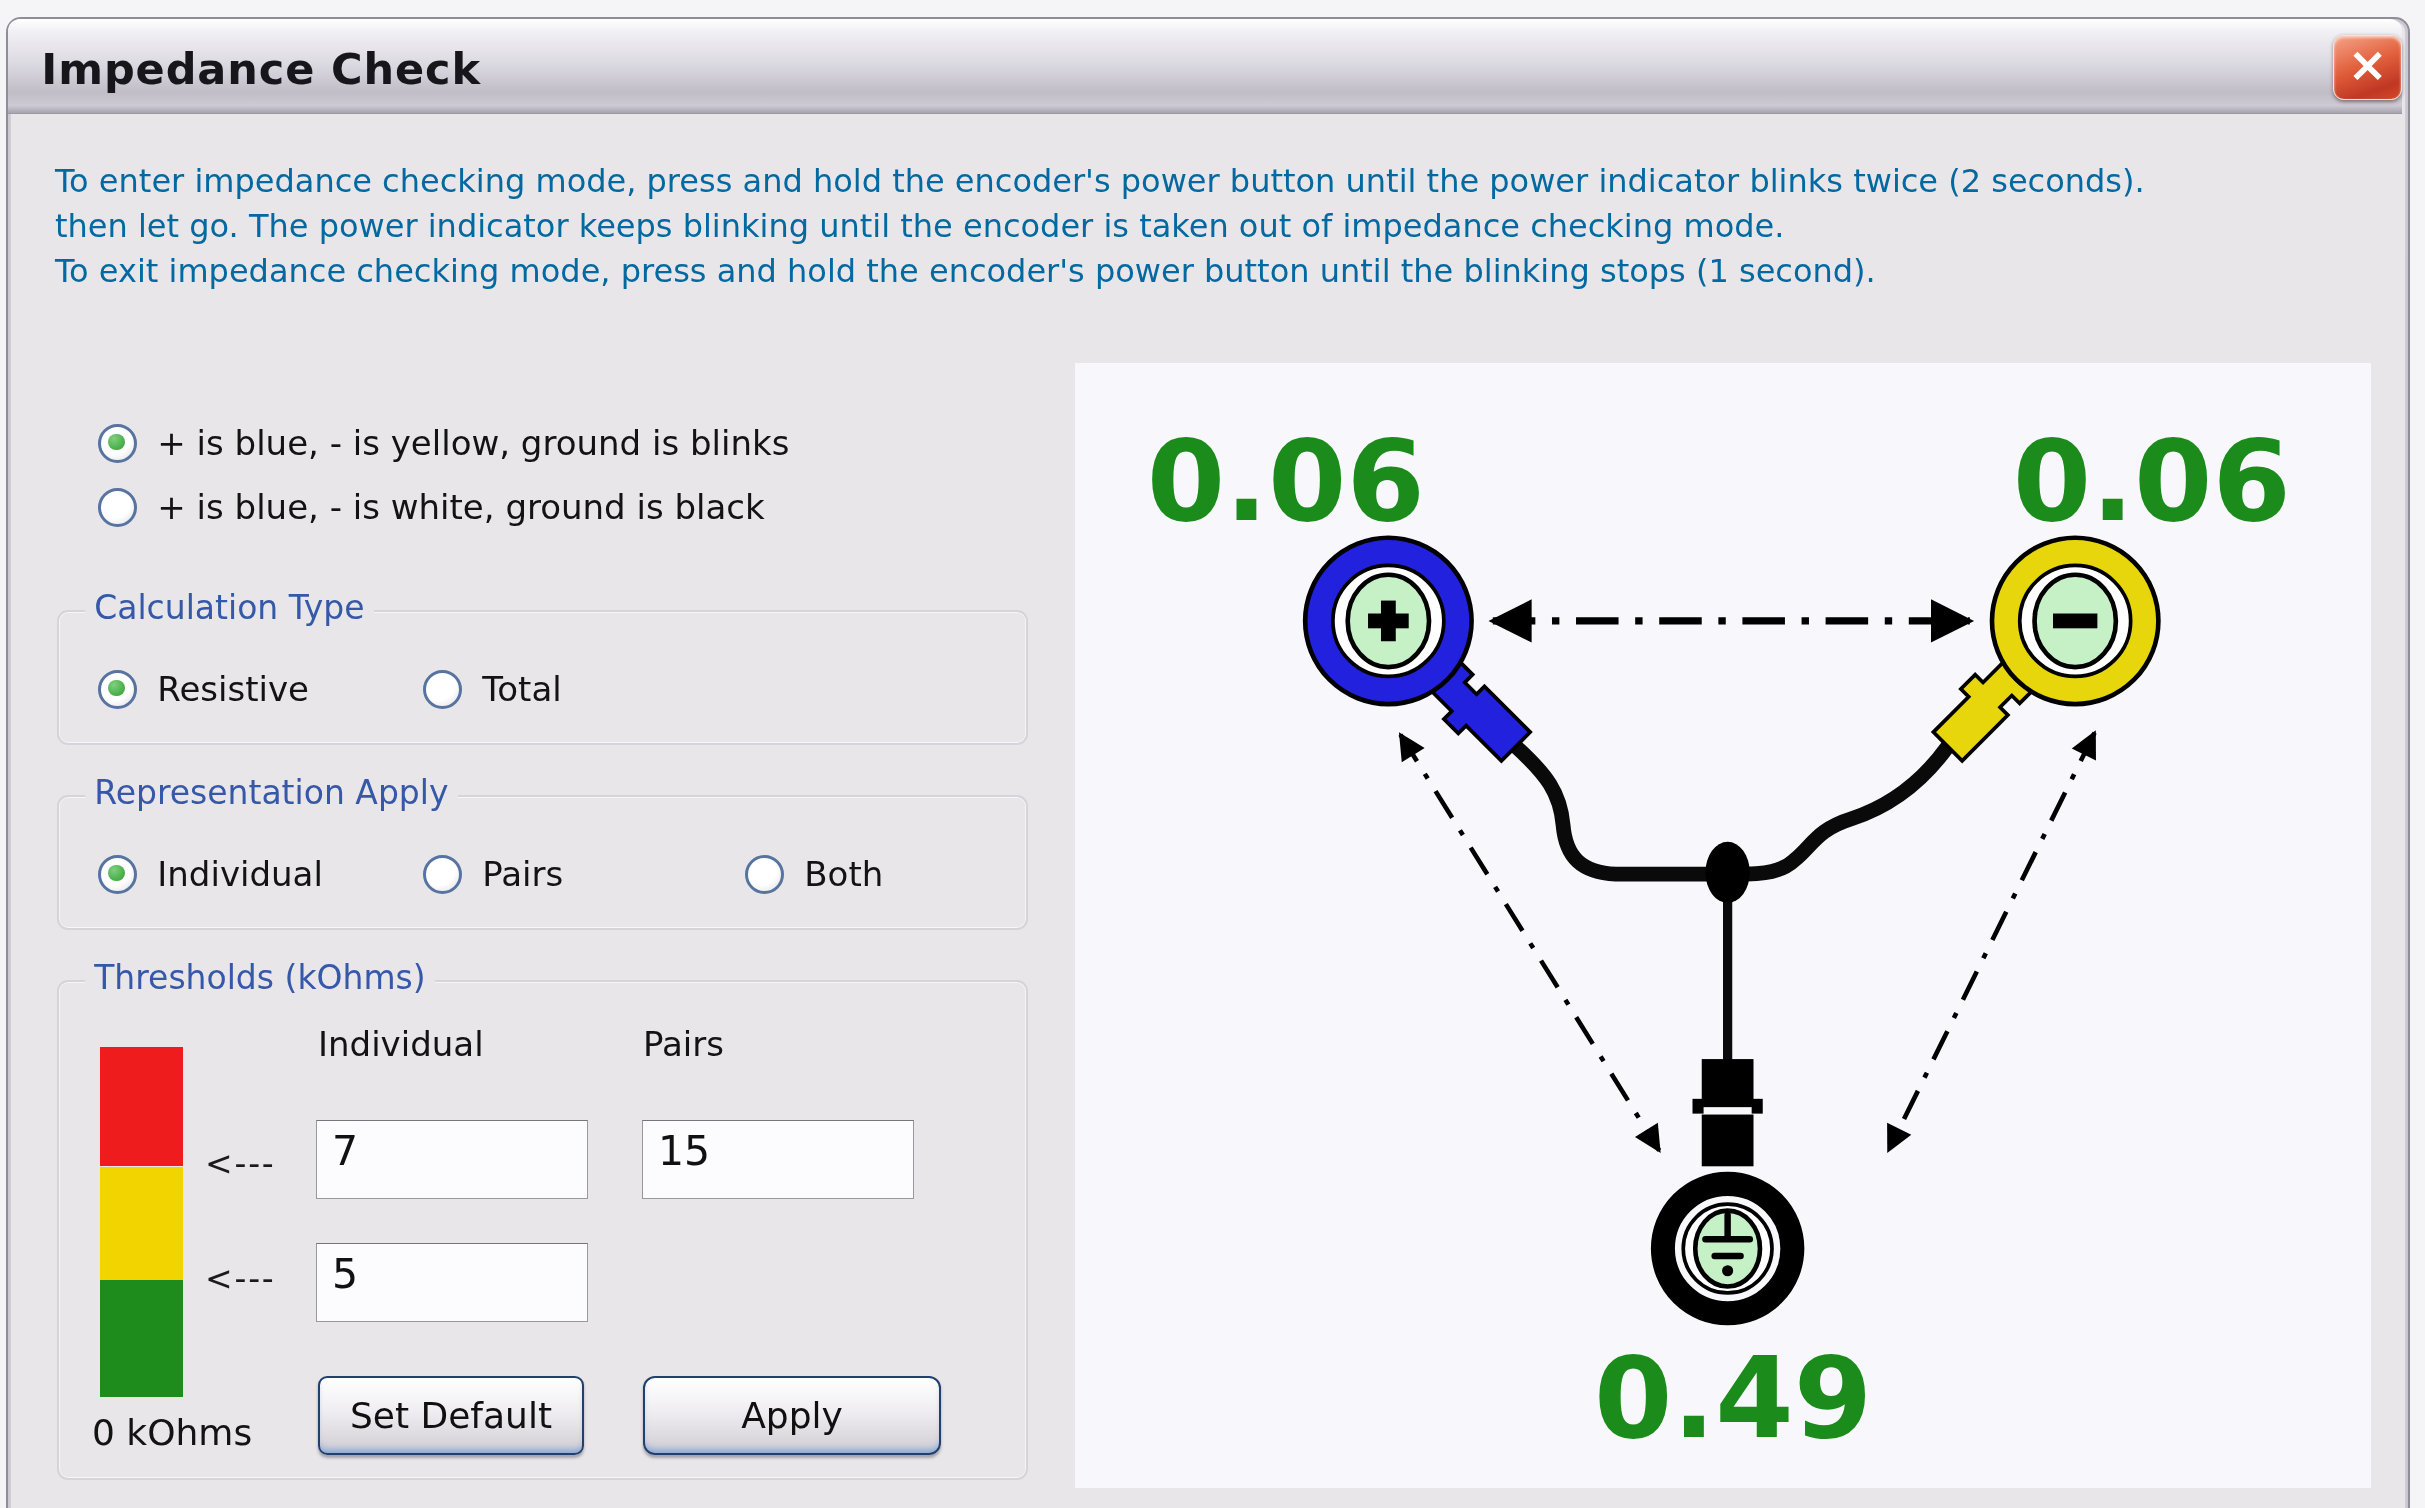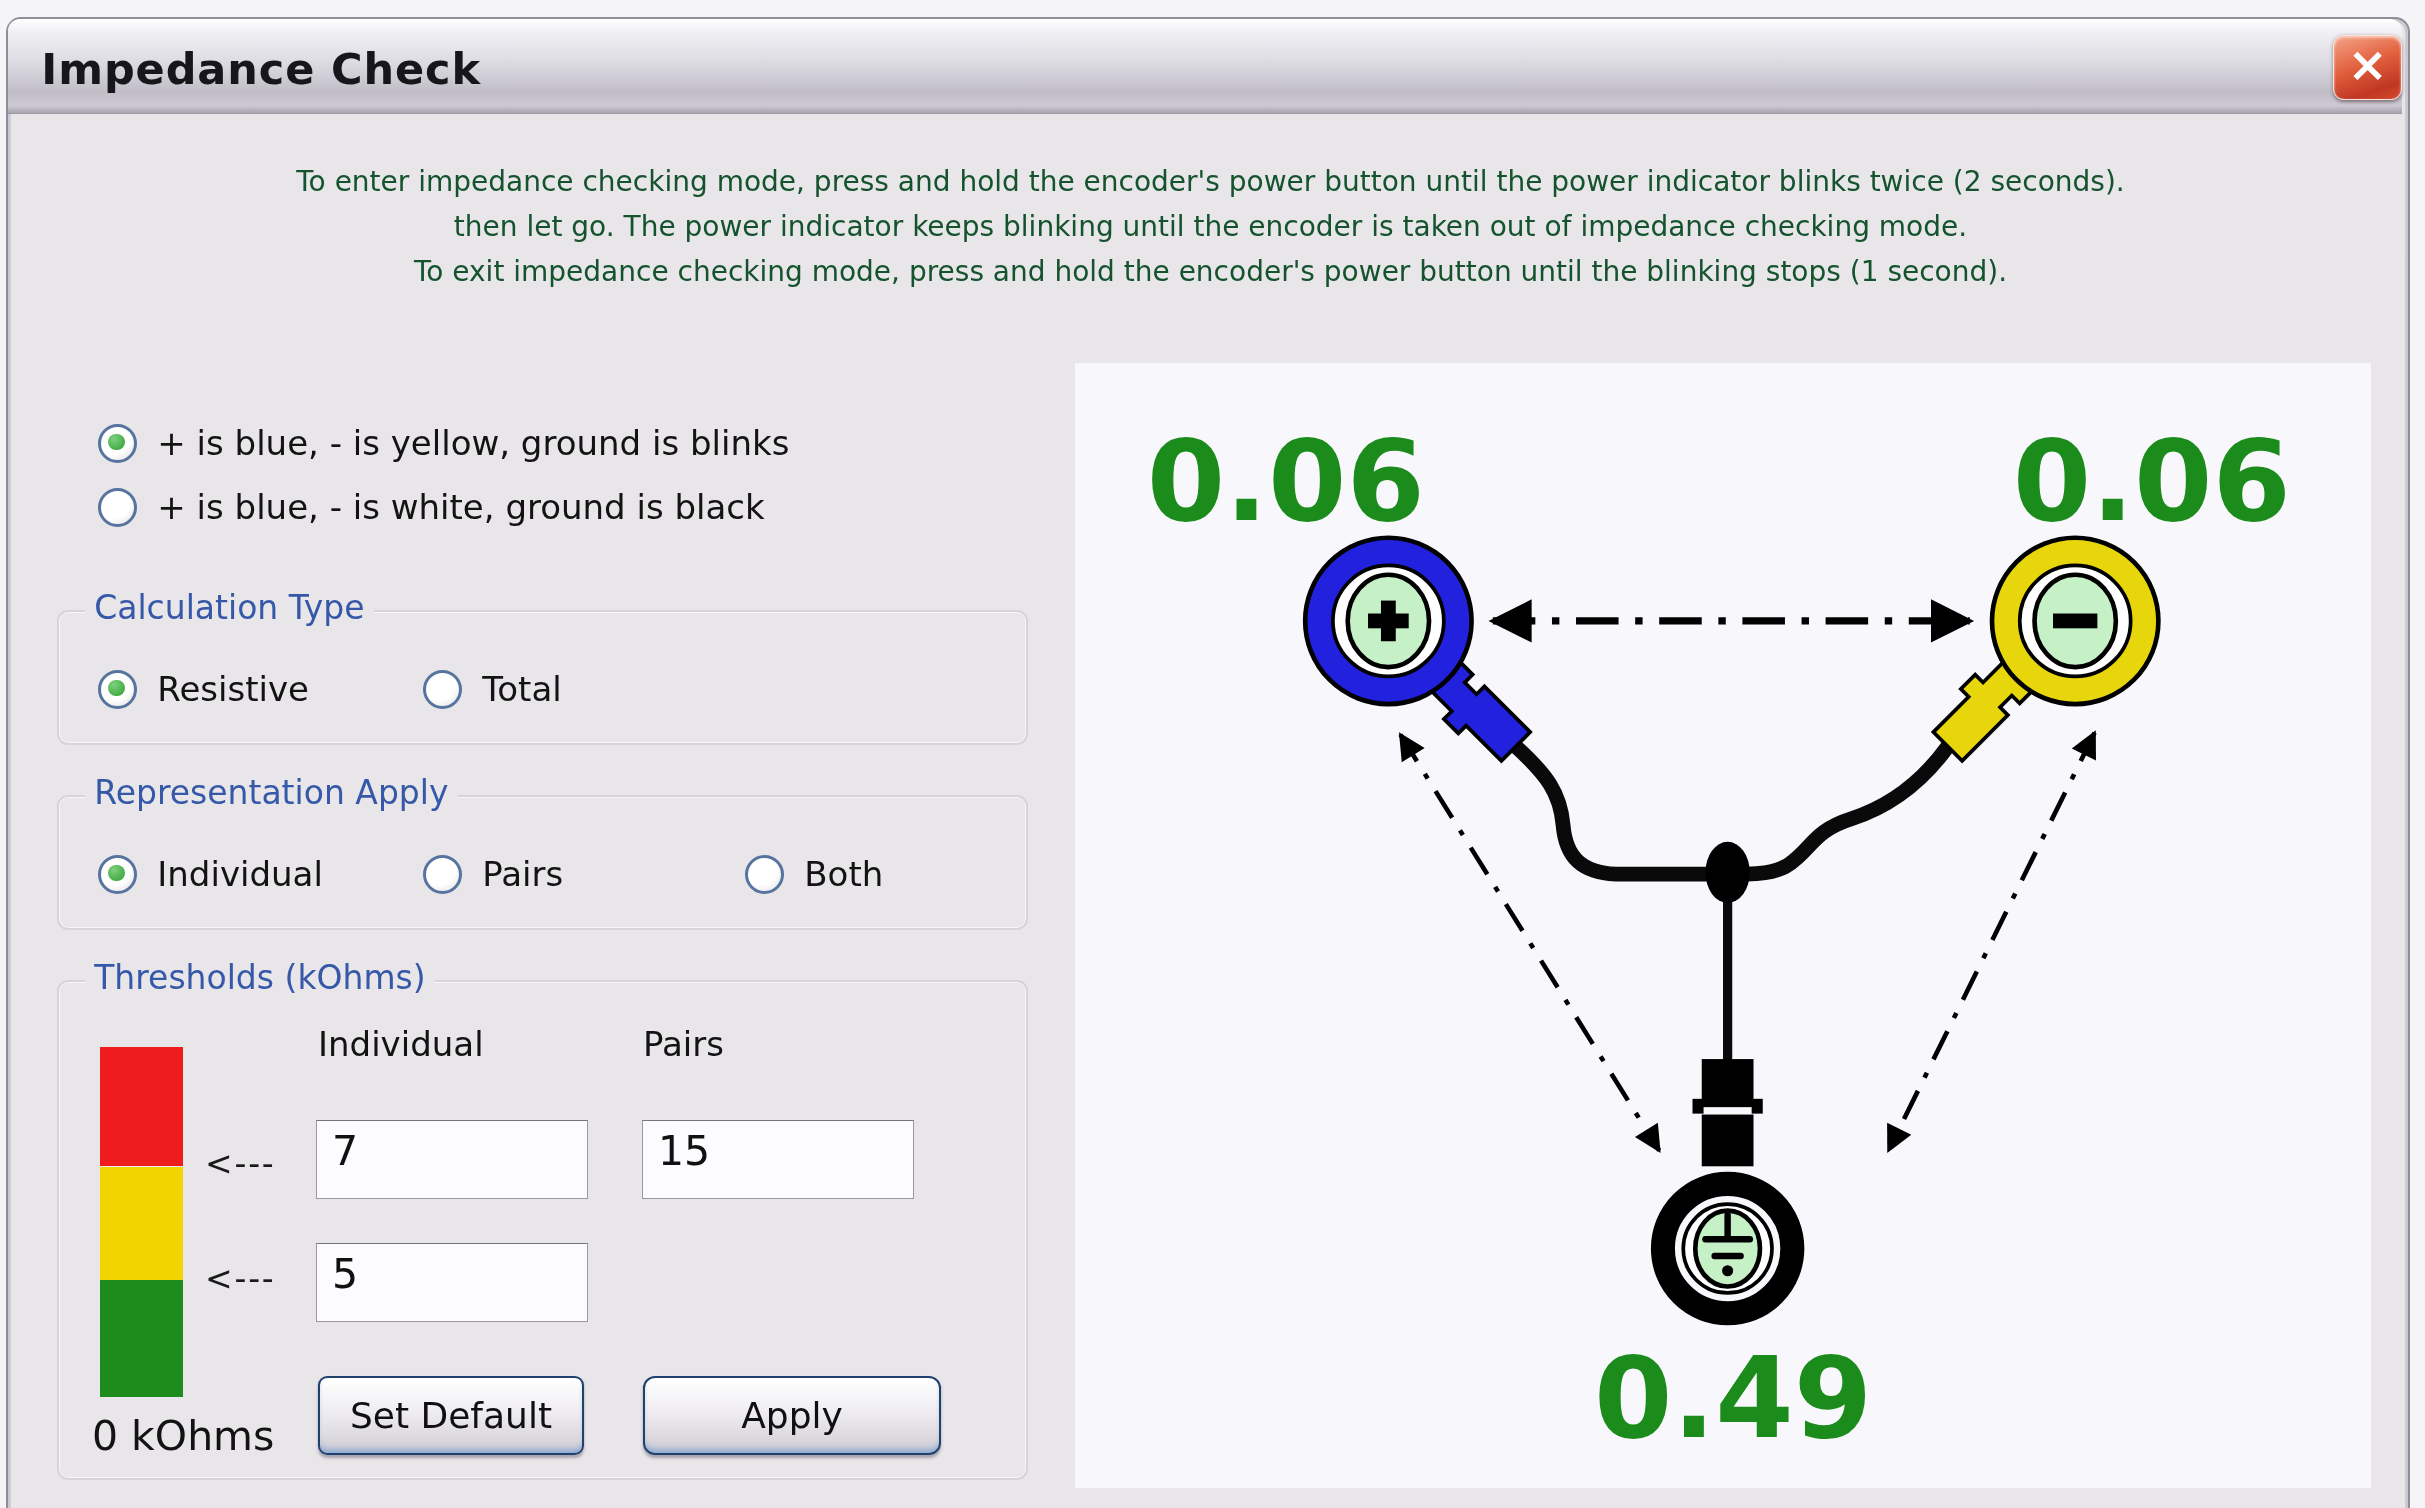--- a/index.html
+++ b/index.html
@@ -16,22 +16,22 @@
     border-bottom:1.8px solid #9d99a5;}
   .win-title{position:absolute;left:33px;top:0;height:92px;line-height:100px;
     font-size:43px;font-weight:bold;color:#17171b;letter-spacing:0.9px;}
   .close-btn{position:absolute;left:2333px;top:35px;width:67px;height:63px;
     border-radius:11px;border:1.8px solid #f3e4de;
     background:linear-gradient(160deg,#f4a488 0%,#e2603d 45%,#c03722 80%,#d5482c 100%);
     color:#ffffff;font-size:48px;font-weight:bold;text-align:center;line-height:57px;
     box-shadow:0 1.8px 3.7px rgba(60,30,30,.5), inset 0 1.8px 2.8px #ffd0c0;cursor:default;}
 
   
-  .instructions{position:absolute;left:55px;top:159px;width:2311px;text-align:center;
-    font-size:28px;line-height:45px;color:#14532d;}
+  .instructions{position:absolute;left:55px;top:159px;width:2311px;
+    font-size:32px;line-height:45px;color:#0369a1;}
 
   
   .group{position:absolute;border:2.8px solid #d7d3da;border-radius:11px;
     box-shadow:inset 0 0 0 0.9px #f7f6f9;}
   .group-label{position:absolute;top:-24px;left:26px;padding:0 9.2px;
     background:#e9e6ea;color:#3558a8;font-size:33px;}
 
   
   .radio-item{position:absolute;display:flex;align-items:center;gap:20.3px;height:44px;}
   .radio{width:39px;height:39px;box-sizing:border-box;border-radius:50%;
@@ -48,21 +48,21 @@
   .tinput{position:absolute;width:272px;height:79px;box-sizing:border-box;
     background:#fcfcff;border:1.8px solid #9a97a0;border-top-color:#77747d;
     font-family:"DejaVu Sans","Liberation Sans",sans-serif;font-size:41px;color:#111;
     padding:0 0 16.6px 15px;}
   .xp-btn{position:absolute;height:79px;box-sizing:border-box;border-radius:9.2px;
     border:2.8px solid #20406e;
     background:linear-gradient(180deg,#ffffff 0%,#efedf1 45%,#dcd9de 80%,#cecbd3 100%);
     box-shadow:inset 0 -6.5px 7.4px -3.7px #7fa3d4, inset 0 2.8px 0 #ffffff, 0 2.8px 2.8px rgba(40,40,60,.35);
     font-family:"DejaVu Sans","Liberation Sans",sans-serif;font-size:36px;color:#101010;
     text-align:center;cursor:default;}
-  .zero-label{position:absolute;font-size:41px;color:#131313;}
+  .zero-label{position:absolute;font-size:36px;color:#131313;}
 
   
   .diagram-panel{position:absolute;left:1075px;top:363px;width:1296px;height:1125px;
     background:#f8f8fc;}
 </style>
 </head>
 <body>
 
 <div class="screen">
 

